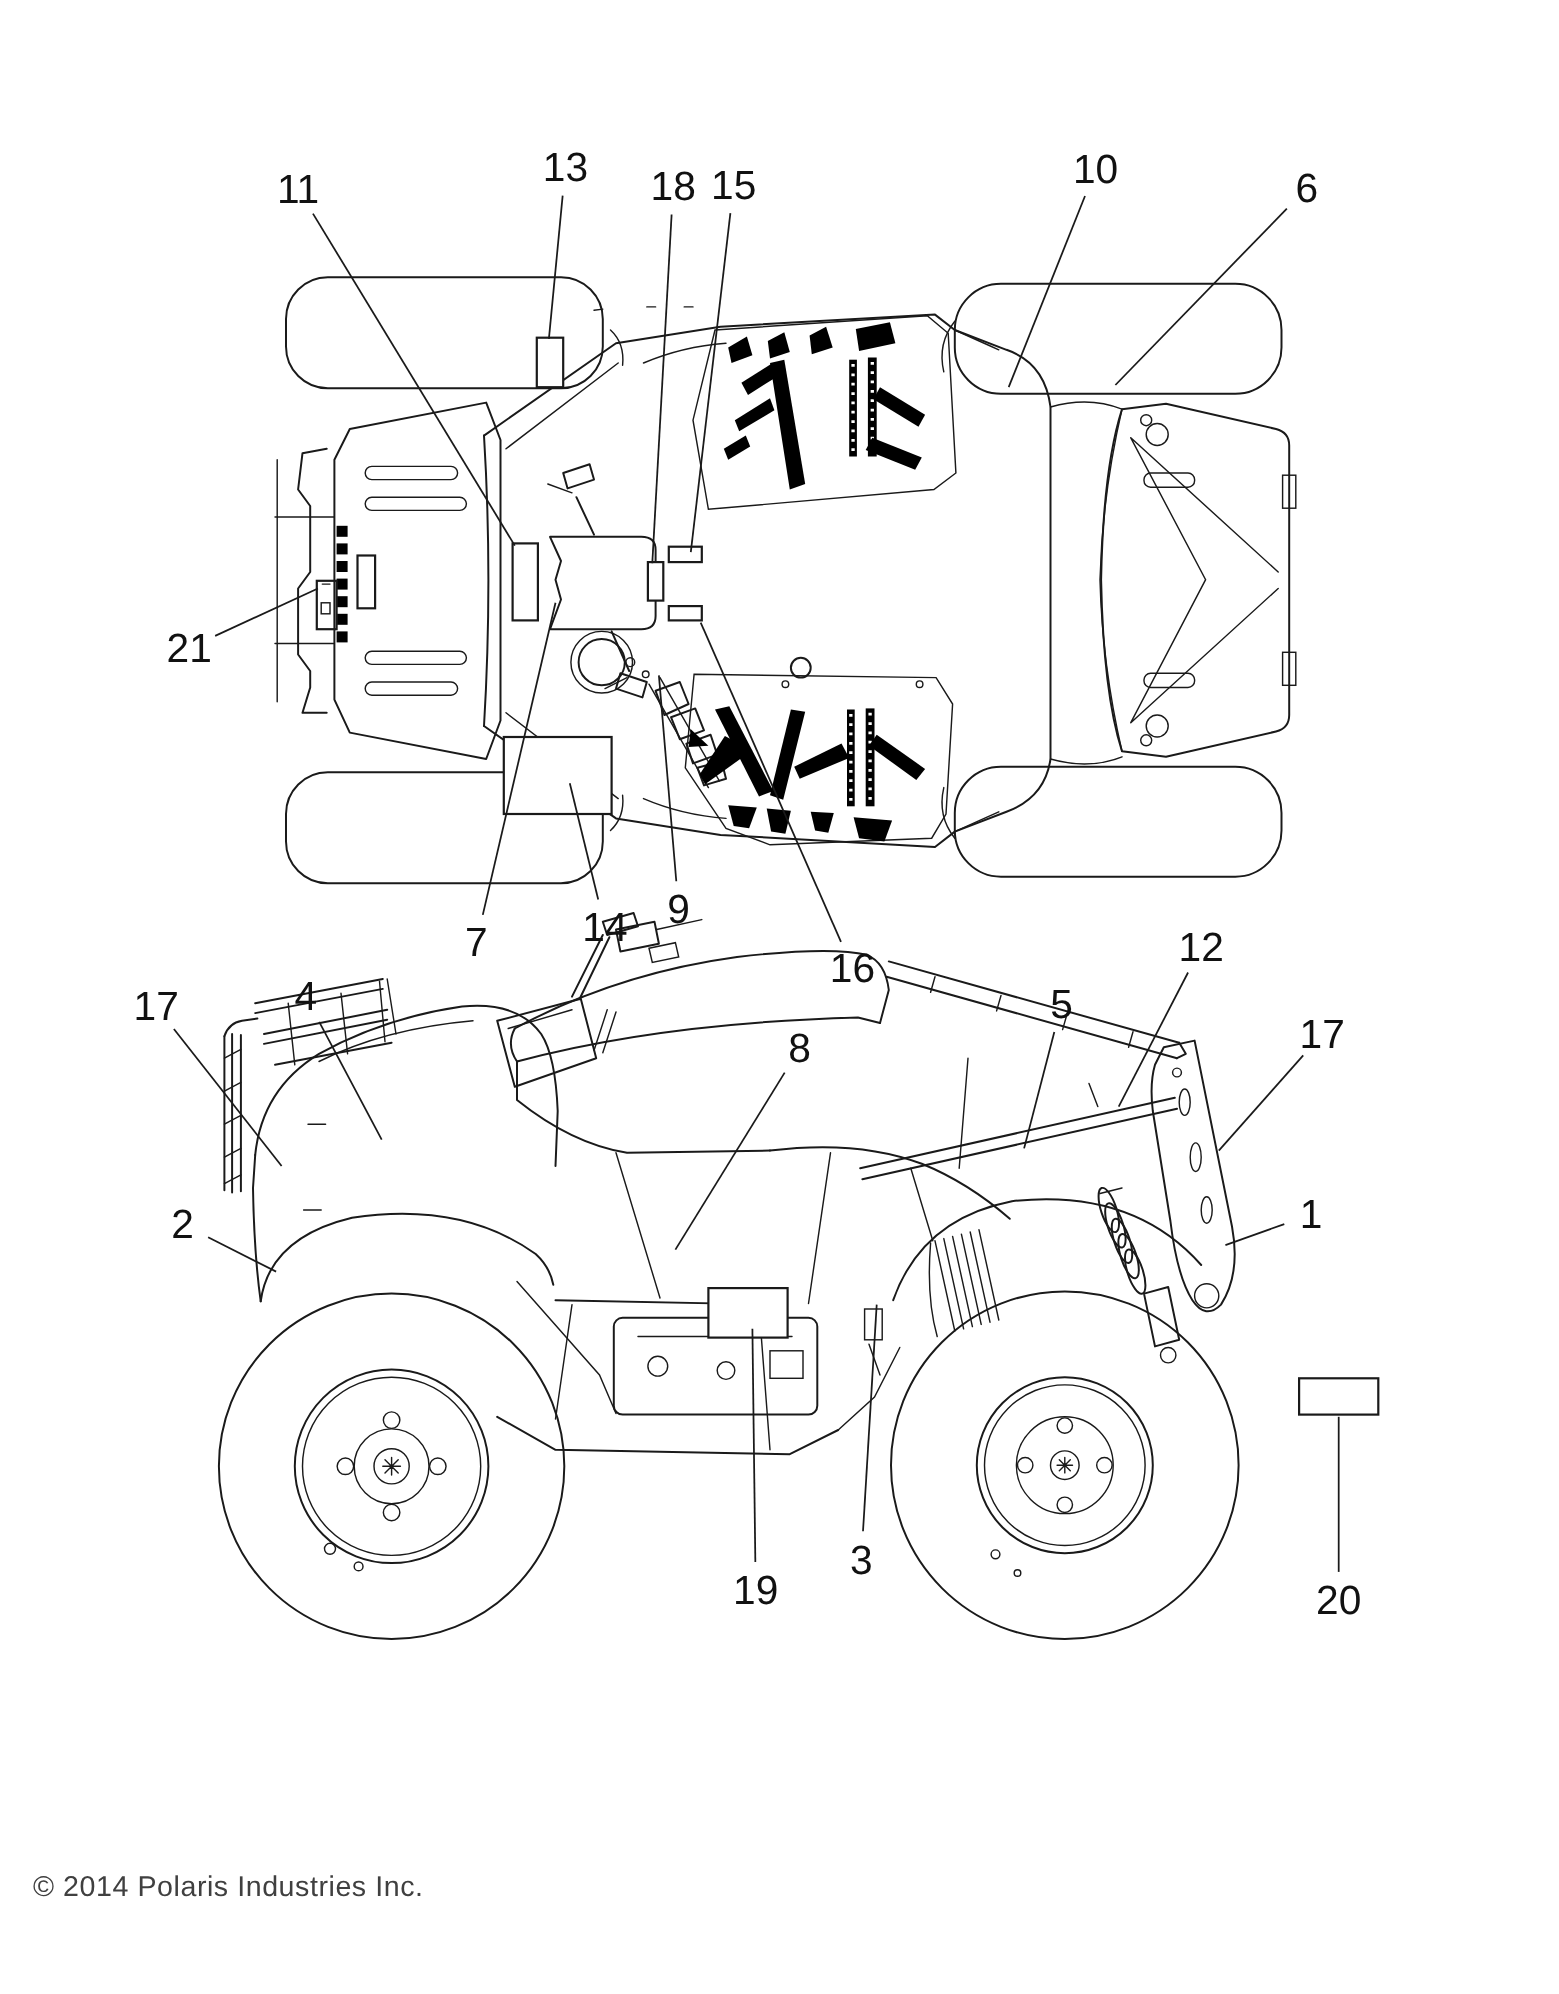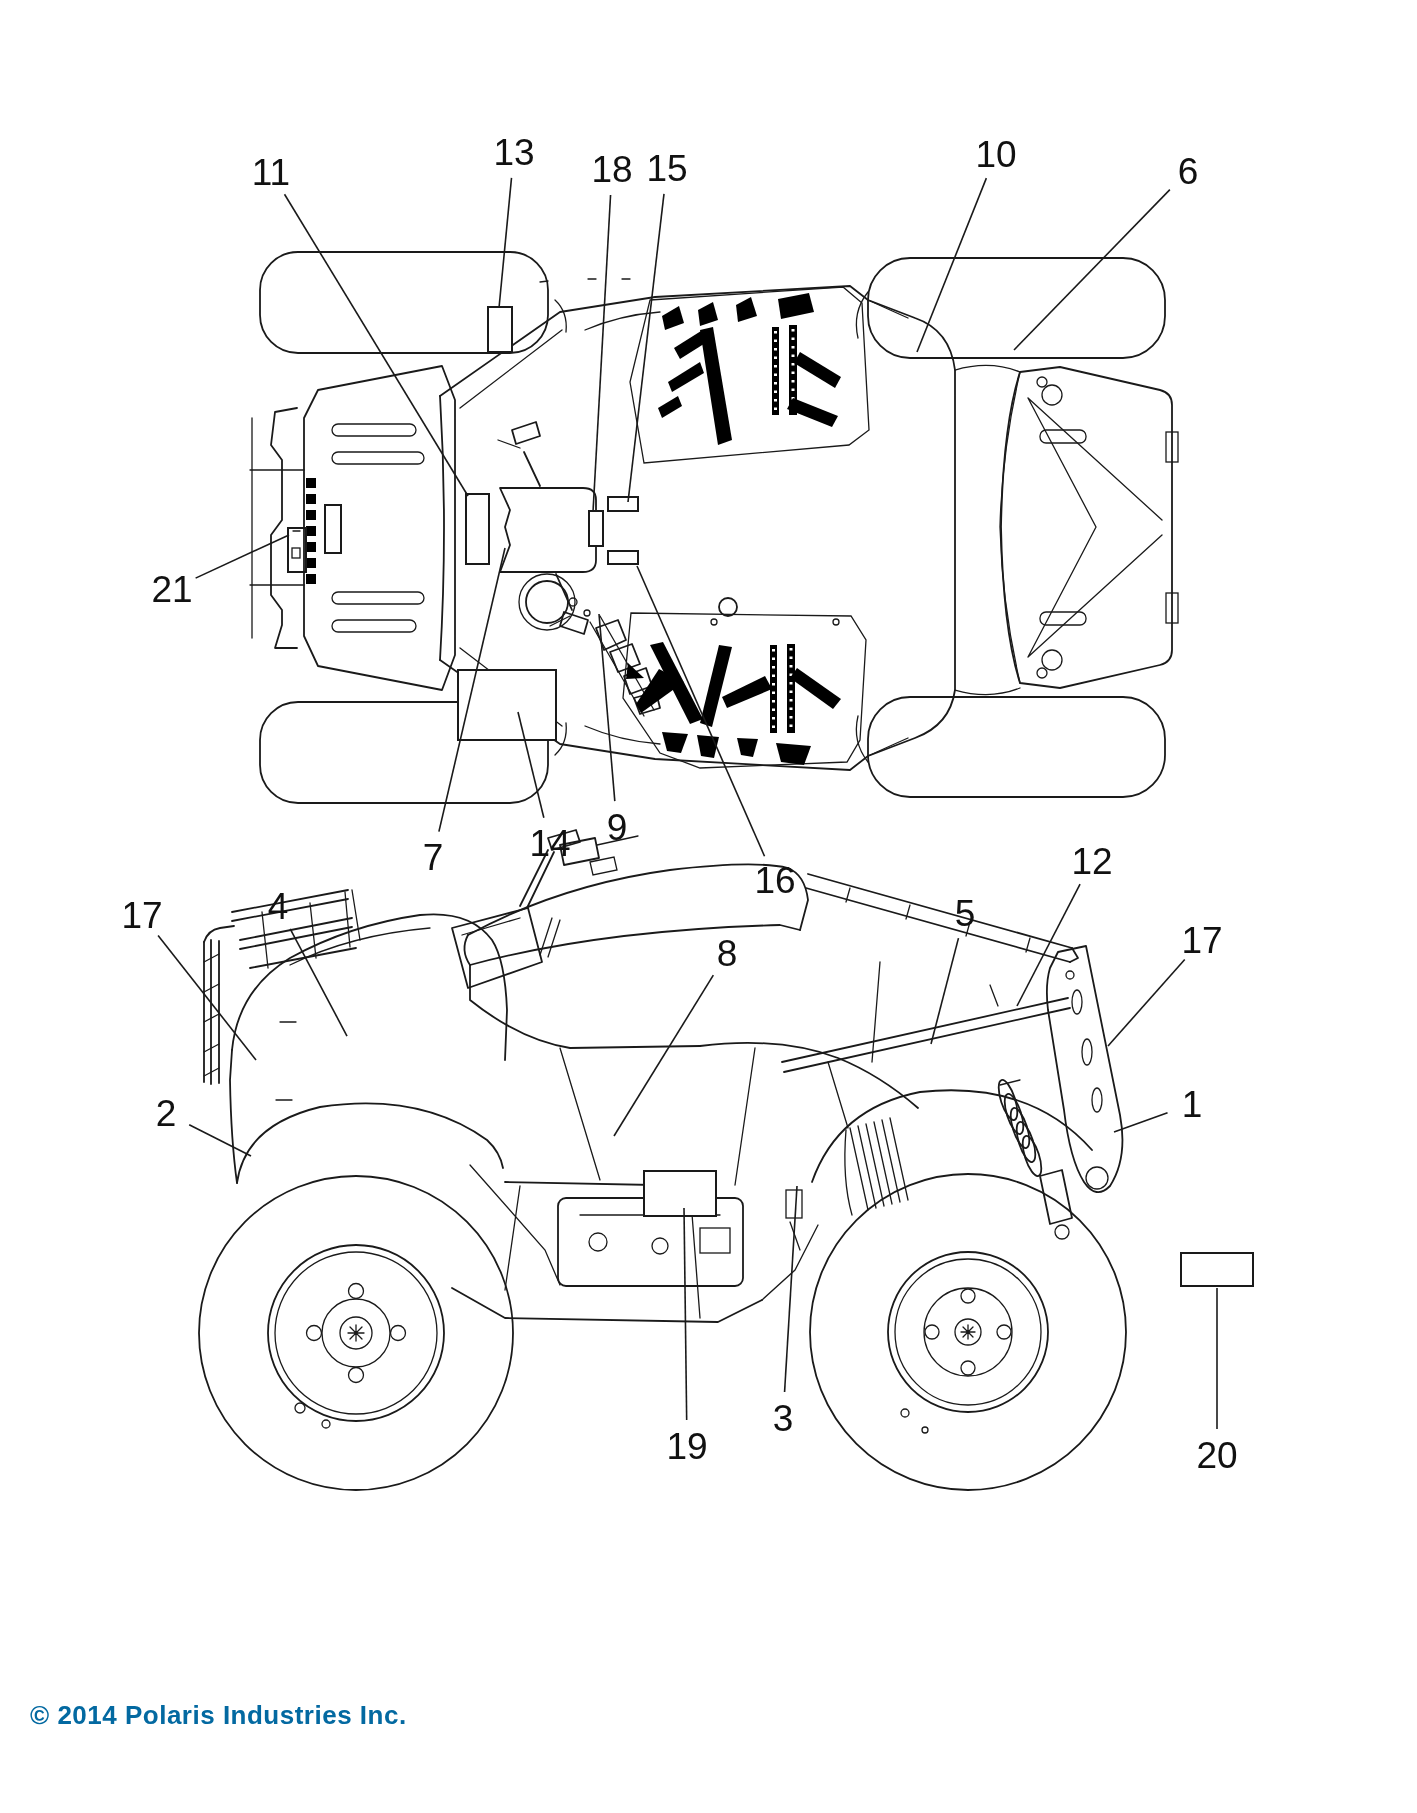--- a/index.html
+++ b/index.html
@@ -5,21 +5,21 @@
   html,body{margin:0;padding:0;background:#fff;}
   body{width:1417px;height:1813px;position:relative;font-family:"Liberation Sans",sans-serif;}
   #diagram{position:absolute;left:0;top:0;}
   .ln{stroke:#1a1a1a;stroke-width:1.8;fill:none;stroke-linecap:round;stroke-linejoin:round;}
   .thin{stroke:#1a1a1a;stroke-width:1.3;fill:none;stroke-linecap:round;}
   .decal{fill:#ffffff;stroke:#1a1a1a;stroke-width:2;}
   .blk{fill:#000000;stroke:none;}
   .wdash{stroke:#ffffff;stroke-width:3;stroke-dasharray:2.5,6;fill:none;}
   .callout-text{font-family:"Liberation Sans",sans-serif;font-size:37px;fill:#111;}
   .leader{stroke:#1a1a1a;stroke-width:1.6;fill:none;}
-  #copyright{position:absolute;left:30px;top:1700px;font-size:26px;color:#0369a1;letter-spacing:0.5px;font-weight:bold;}
+  #copyright{position:absolute;left:30px;top:1700px;font-size:26px;color:#404040;letter-spacing:0.5px;}
 </style>
 </head>
 <body>
 
 <svg id="diagram" width="1417" height="1813" viewBox="0 0 1417 1813" xmlns="http://www.w3.org/2000/svg">
 
   <g>
 
     <rect class="ln" x="260" y="252" width="288" height="101" rx="38"></rect>
     <rect class="ln" x="260" y="702" width="288" height="101" rx="38"></rect>

